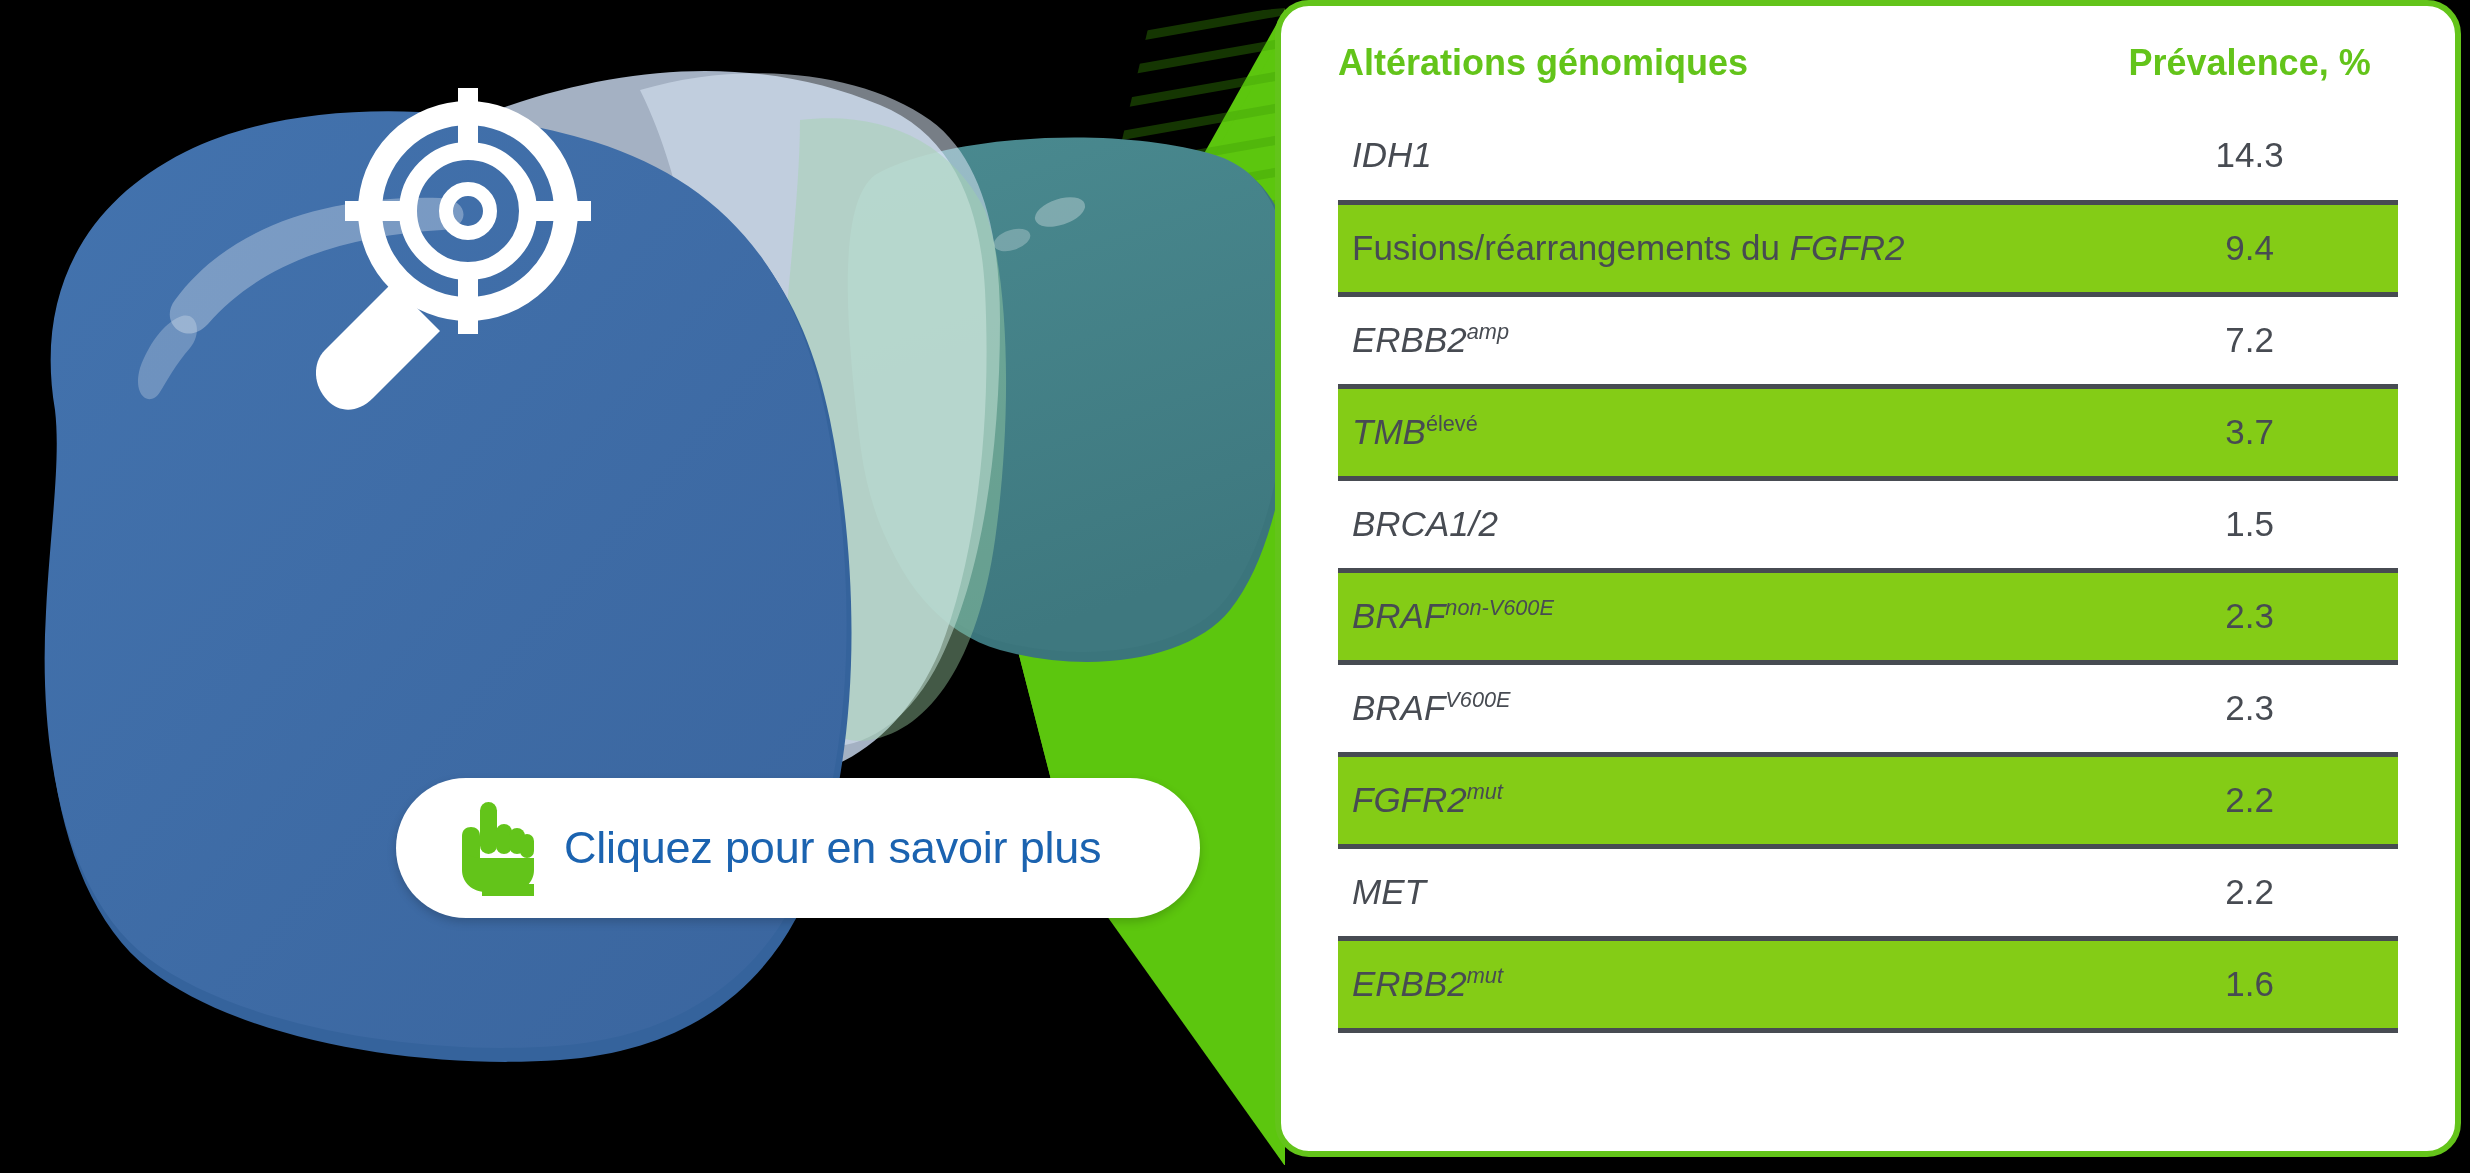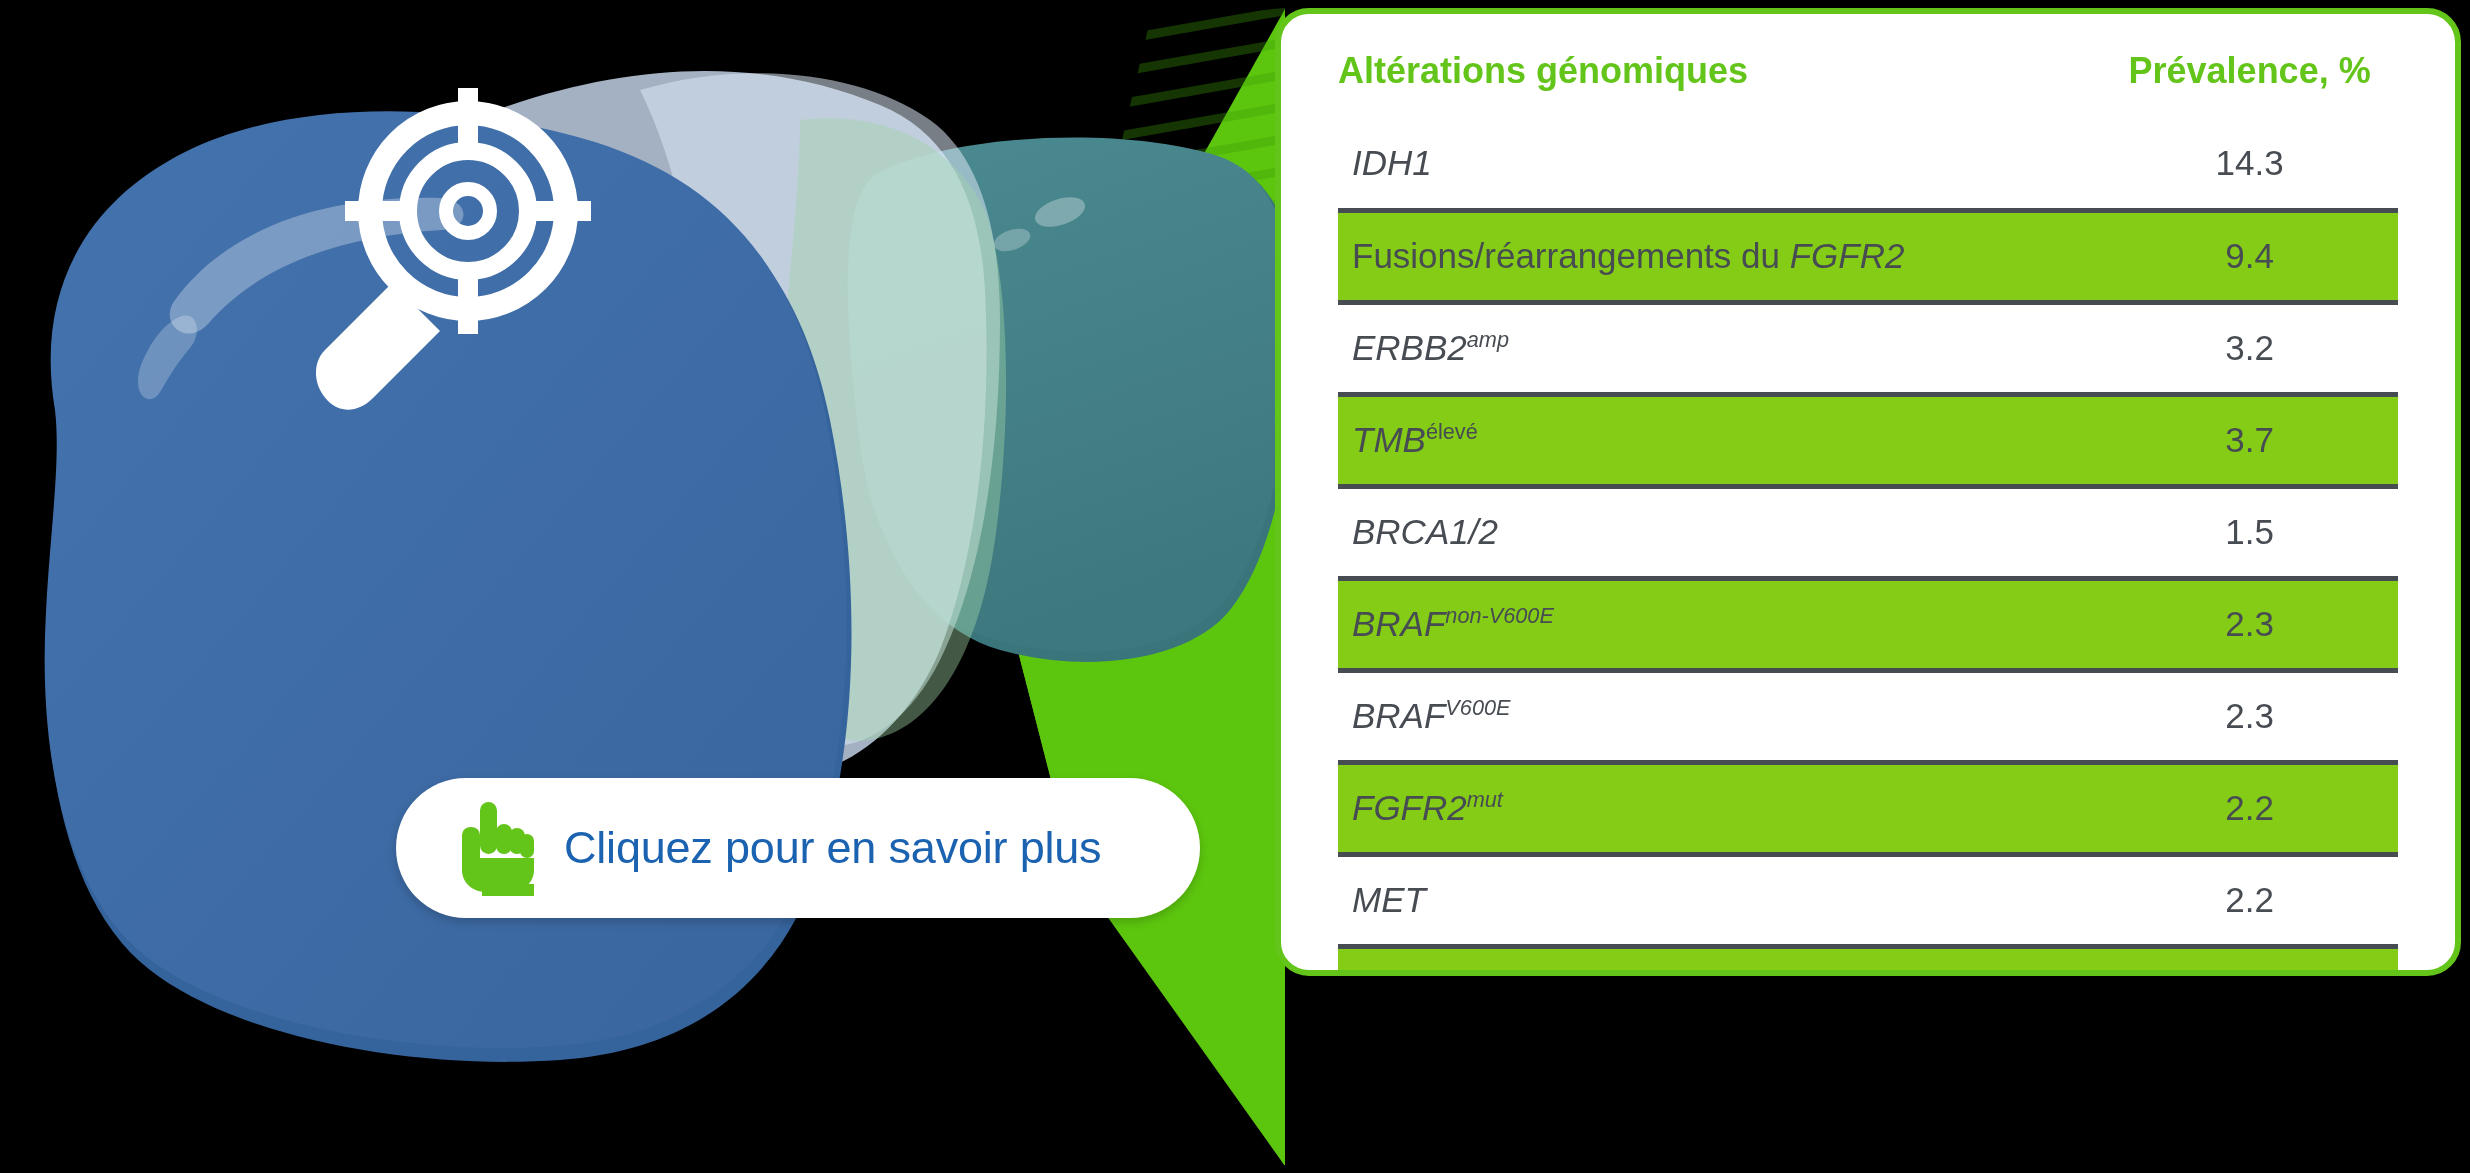--- a/index.html
+++ b/index.html
@@ -44,22 +44,22 @@
   #cta-button .cta-label {
     font-size: 45px;
     color: #1B63B0;
     letter-spacing: -0.2px;
     white-space: nowrap;
   }
 
   
   #table-panel {
     position: absolute;
-    left: 1275px; top: 8px;
-    width: 1186px; height: 968px;
+    left: 1275px; top: 0;
+    width: 1186px; height: 1157px;
     background: #FFFFFF;
     border: 6px solid #63C41A;
     border-radius: 34px;
     overflow: hidden;
   }
   #table-inner {
     position: absolute;
     left: 57px; top: 18px;
     width: 1060px;
   }
@@ -241,21 +241,21 @@
             <tr>
               <td class="td-alt"><span class="gene">IDH1</span></td>
               <td class="td-prev">14.3</td>
             </tr>
             <tr class="band">
               <td class="td-alt"><span class="plain">Fusions/réarrangements du </span><span class="gene">FGFR2</span></td>
               <td class="td-prev">9.4</td>
             </tr>
             <tr>
               <td class="td-alt"><span class="gene">ERBB2</span><span class="sup-i">amp</span></td>
-              <td class="td-prev">3.2</td>
+              <td class="td-prev">7.2</td>
             </tr>
             <tr class="band">
               <td class="td-alt"><span class="gene">TMB</span><span class="sup-u">élevé</span></td>
               <td class="td-prev">3.7</td>
             </tr>
             <tr>
               <td class="td-alt"><span class="gene">BRCA1/2</span></td>
               <td class="td-prev">1.5</td>
             </tr>
             <tr class="band">

